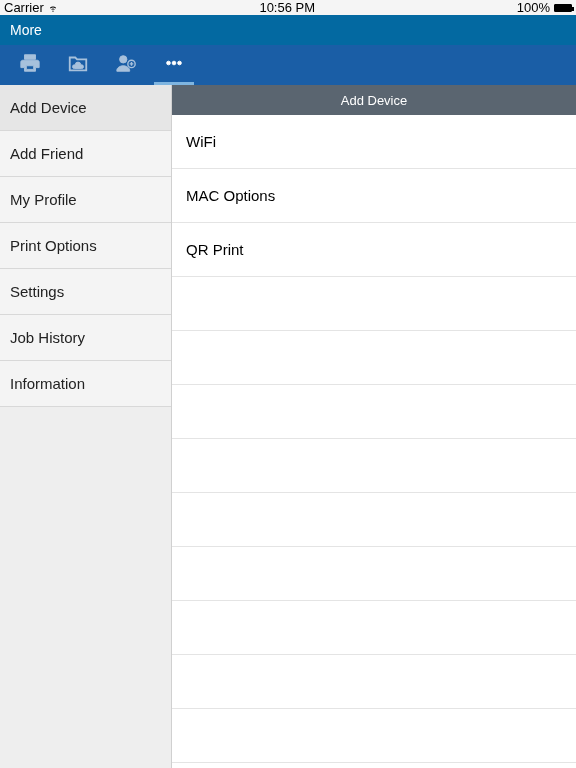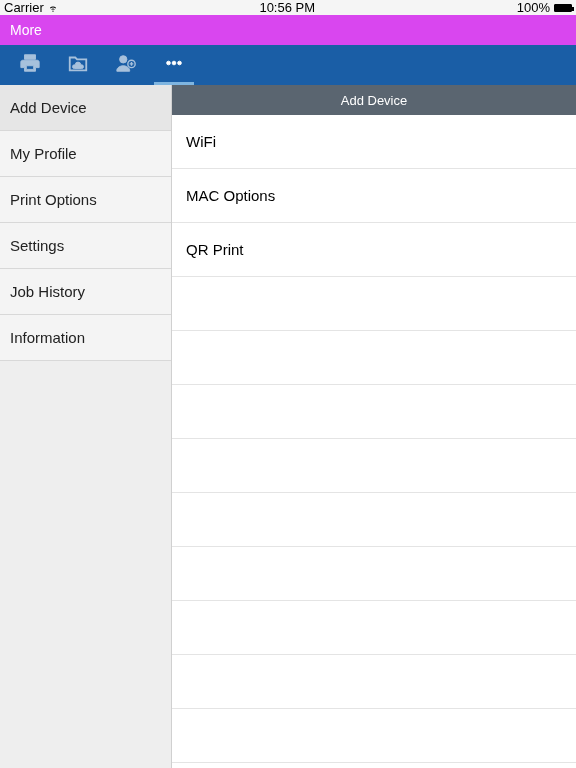--- a/index.html
+++ b/index.html
@@ -16,21 +16,21 @@
   }
   .statusbar .left, .statusbar .right { display:flex; align-items:center; gap:4px;}
   .battery { width:18px; height:8px; border:1px solid #000; border-radius:1px; position:relative; background:#000;}
   .battery::after { content:""; position:absolute; right:-3px; top:2px; width:2px; height:4px; background:#000;}
   .wifi {
     width:10px;height:10px; position:relative;
   }
   .wifi svg{width:10px;height:10px;display:block}
   .navbar {
     height: 30px;
-    background: #d946ef;
+    background: #0369a1;
     display:flex;
     align-items:center;
     padding: 0 10px;
     color:#fff;
     font-size:14px;
   }
   .toolbar {
     height: 40px;
     background:#1a5ea6;
     display:flex;
@@ -156,20 +156,23 @@
           <circle cx="18" cy="12" r="2" fill="#fff"></circle>
         </svg>
     </span>
   </div>
 </div>
 
 <div class="body">
   <div class="sidebar">
     <div class="sitem selected">
         <span>Add Device</span>
+      </div>
+    <div class="sitem">
+        <span>Add Friend</span>
       </div>
     <div class="sitem">
         <span>My Profile</span>
       </div>
     <div class="sitem">
         <span>Print Options</span>
       </div>
     <div class="sitem">
         <span>Settings</span>
       </div>

